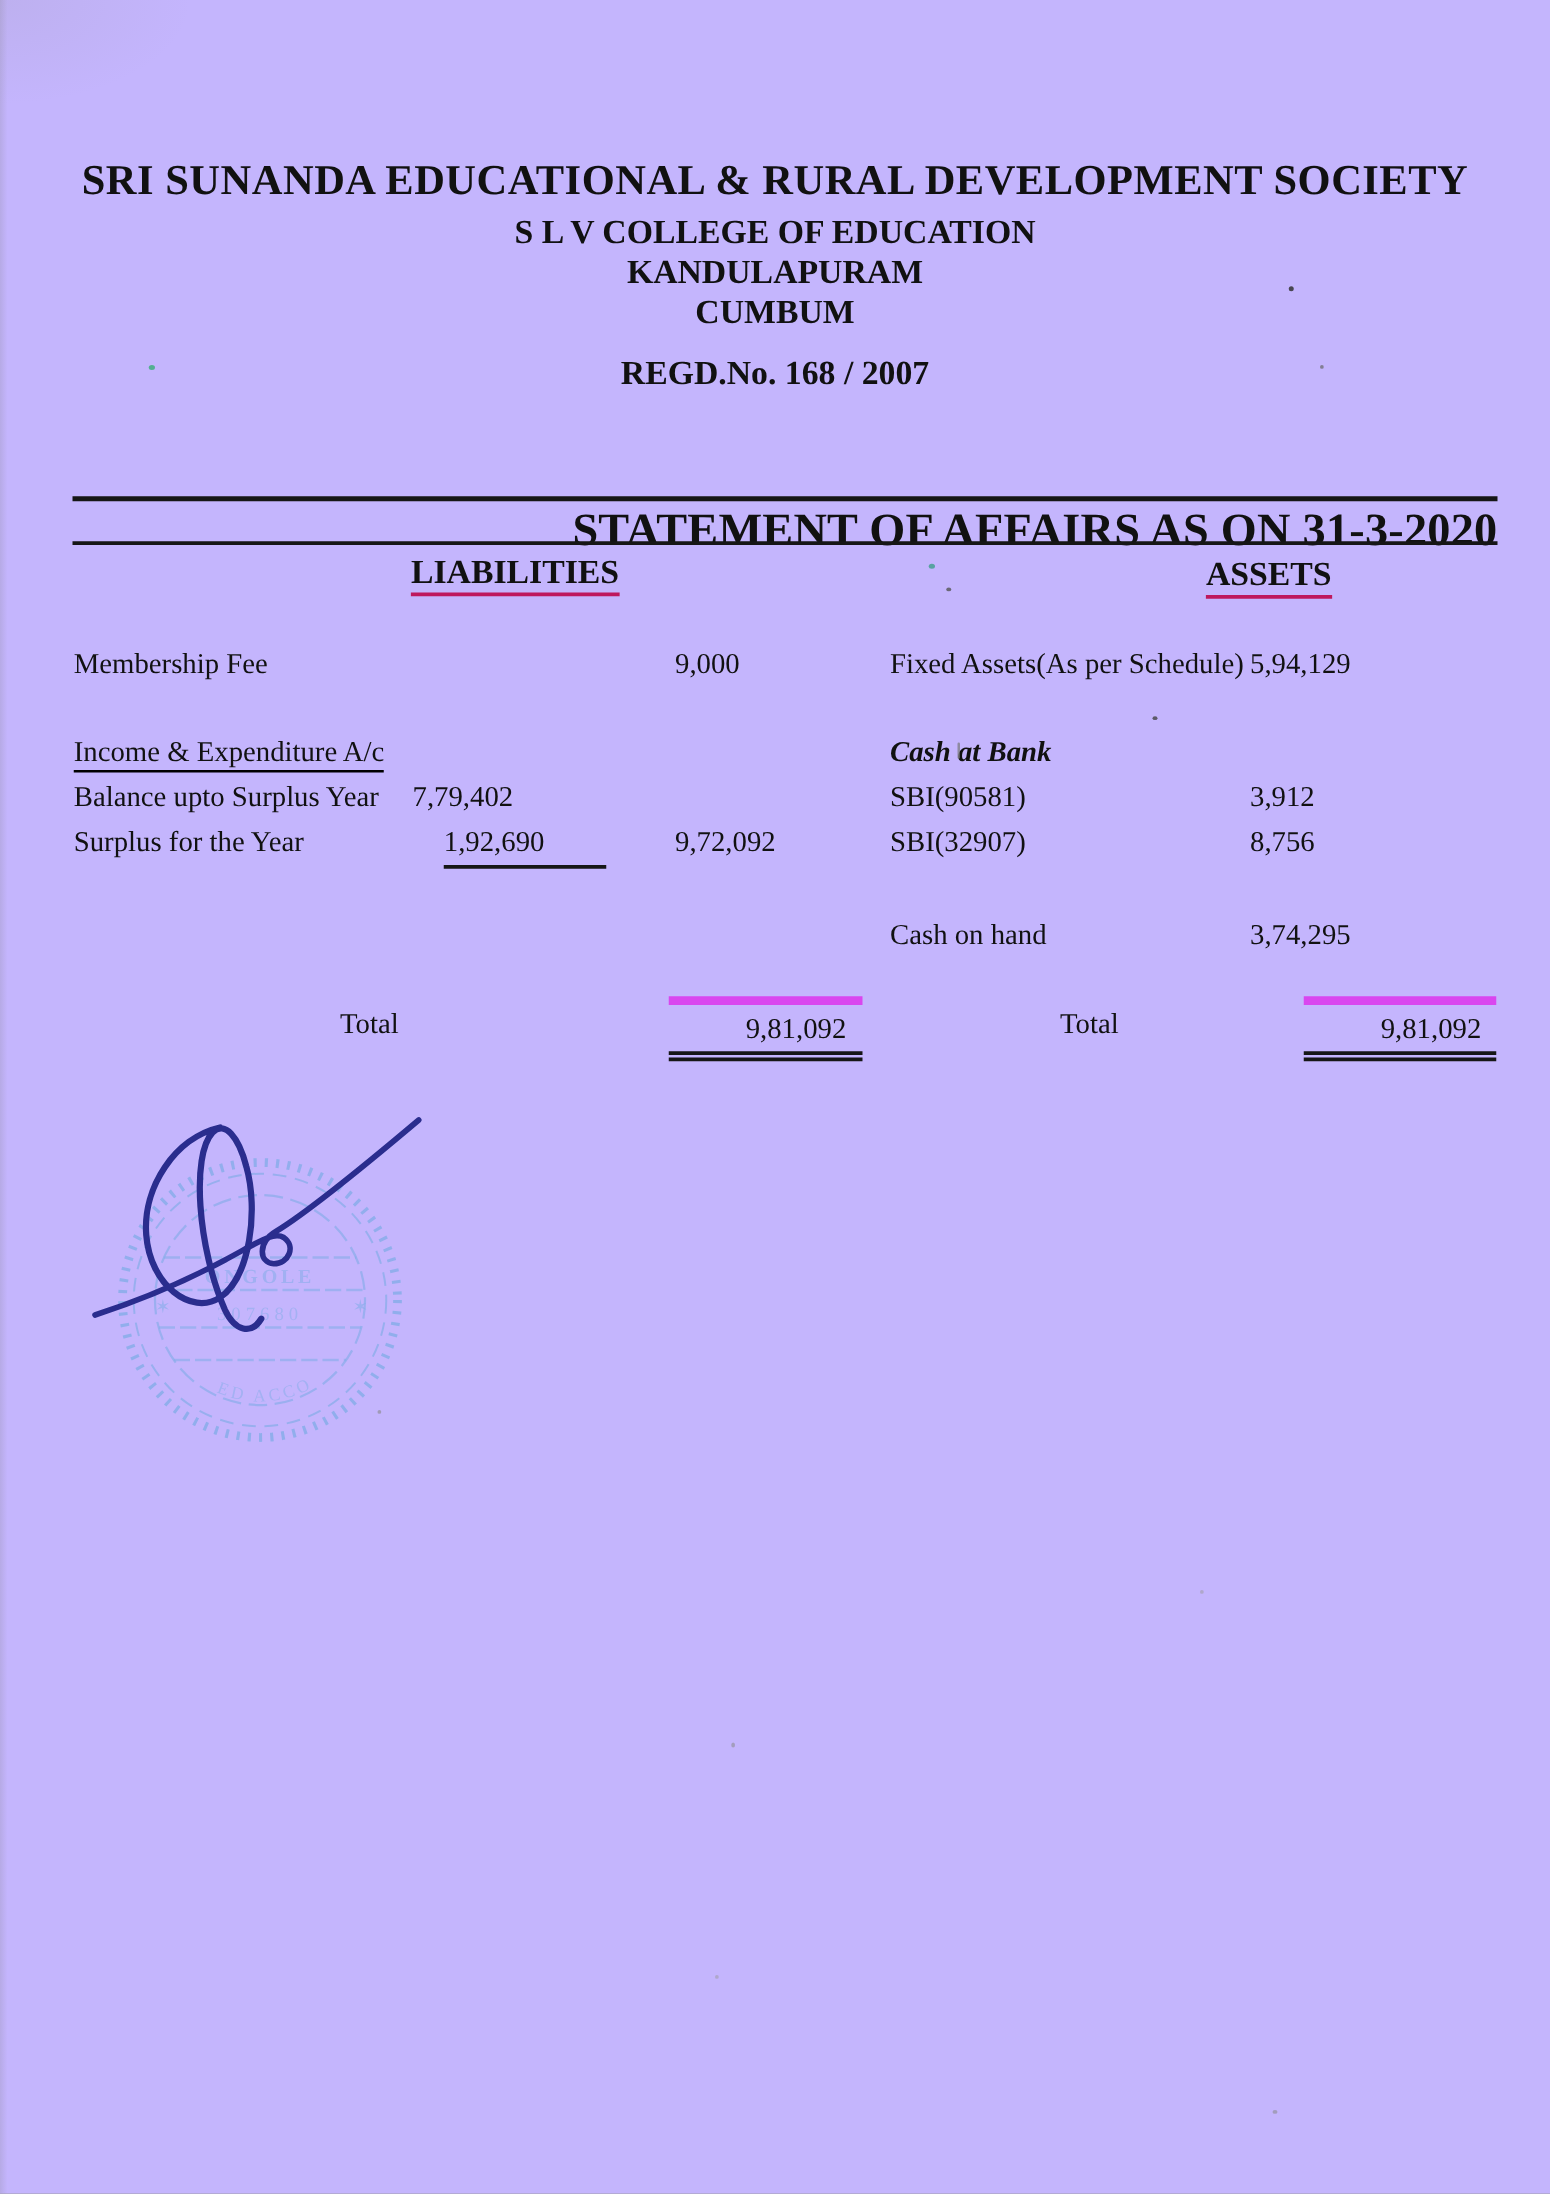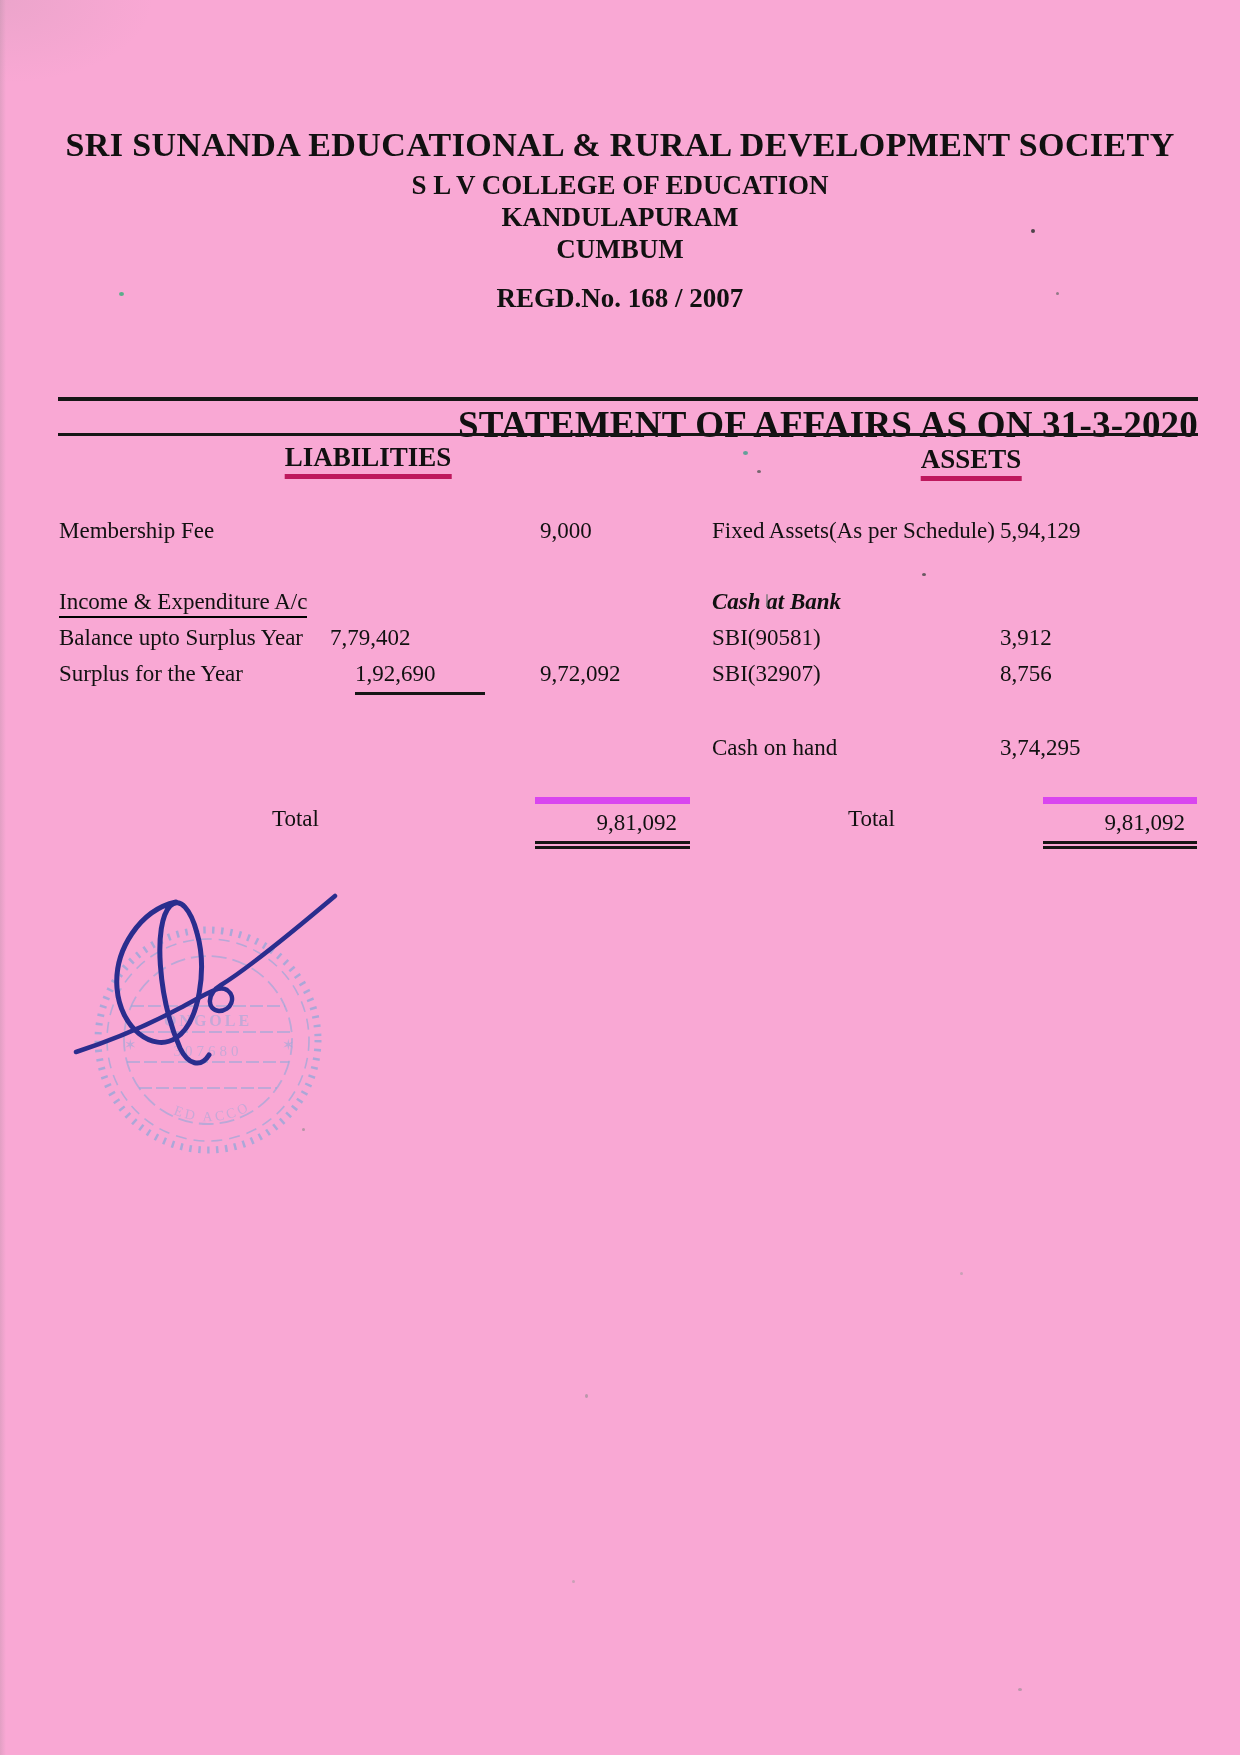--- a/index.html
+++ b/index.html
@@ -1,19 +1,19 @@
 <!DOCTYPE html>
 <html><head>
 <meta charset="utf-8">
 <style>
   html,body{margin:0;padding:0;background:#9a9a9a;}
   .page{
     position:relative;
     width:1240px;height:1755px;
-    background:#f9a8d4;
+    background:#c4b5fd;
     font-family:"Liberation Serif","DejaVu Serif",serif;
     color:#111;
     overflow:hidden;
     margin:0 auto;
   }
   
   .page::before{
     content:"";position:absolute;inset:0;pointer-events:none;
     background:
       linear-gradient(to right,rgba(120,120,120,.18),rgba(120,120,120,0) 6px),
@@ -25,21 +25,21 @@
   .hdr-society{top:126px;font-size:34px;letter-spacing:.4px;}
   .hdr-college{top:170px;font-size:27px;}
   .hdr-place1{top:202px;font-size:27px;}
   .hdr-place2{top:234px;font-size:27px;}
   .hdr-regd{top:283px;font-size:27px;}
 
   .rule1{top:397px;left:58px;width:1140px;height:4px;background:#161616;}
   .rule2{top:433px;left:58px;width:1140px;height:3px;background:#161616;}
   .stmt-title{top:403px;left:58px;width:1140px;text-align:right;font-size:37px;font-weight:bold;letter-spacing:.2px;}
 
-  .col-hdr{font-size:27px;font-weight:bold;border-bottom:5px solid #be185d;padding-bottom:1px;transform:translateX(-50%);white-space:nowrap;}
+  .col-hdr{font-size:27px;font-weight:bold;border-bottom:3px solid #be185d;padding-bottom:1px;transform:translateX(-50%);white-space:nowrap;margin-left:44px;}
   .liab-hdr{left:368px;top:442px;}
   .asset-hdr{left:971px;top:444px;}
 
   .txt{font-size:23px;white-space:nowrap;}
   .lbl-l{left:59px;}
   .lbl-r{left:712px;}
   .amt{}
   .col1{left:330px;width:130px;}
   .col1u{left:355px;width:118px;padding-right:12px;border-bottom:3px solid #161616;padding-bottom:5px;}
   .col2{left:540px;width:137px;}

